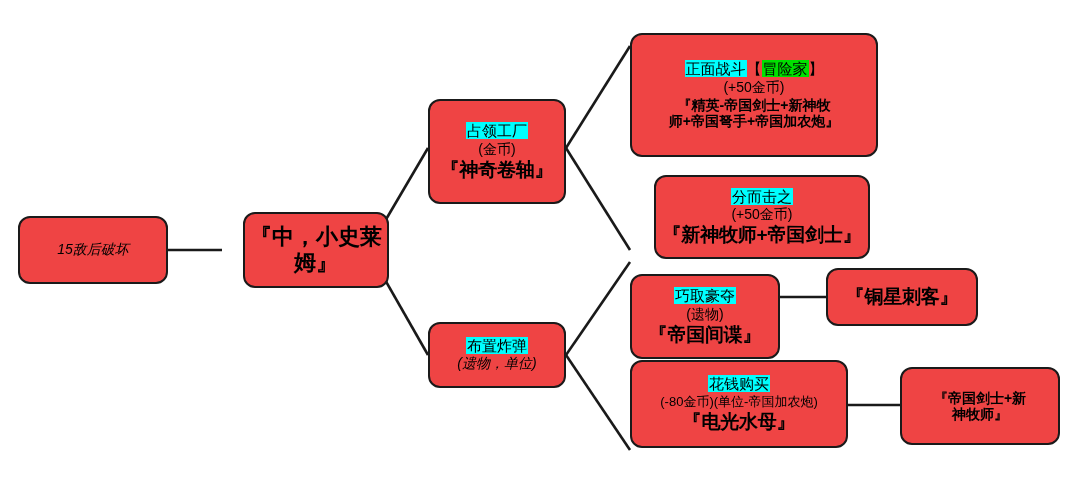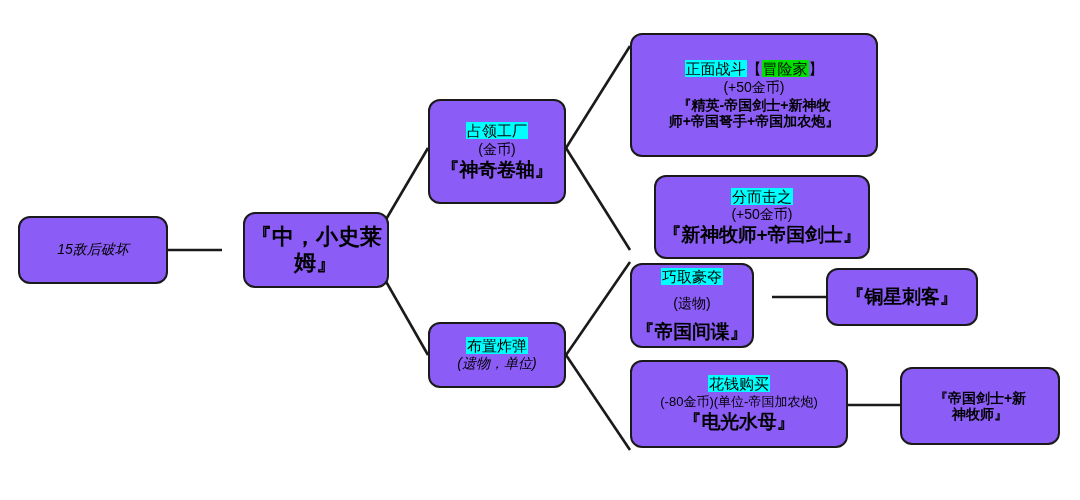--- a/index.html
+++ b/index.html
@@ -10,21 +10,21 @@
     overflow:hidden;
     position:relative;
   }
   #stage{position:absolute;left:0;top:0;width:1080px;height:500px;}
   svg#edges{position:absolute;left:0;top:0;width:1080px;height:500px;pointer-events:none;}
   .node{
     position:absolute;
     box-sizing:border-box;
     border:2px solid #1a1a1a;
     border-radius:12px;
-    background:#8b5cf6;
+    background:#ef4444;
     display:flex;
     flex-direction:column;
     align-items:center;
     justify-content:center;
     text-align:center;
     color:#000000;
     overflow:hidden;
     z-index:2;
   }
   .ln{display:block;width:100%;line-height:1.12;white-space:nowrap;}
@@ -90,21 +90,21 @@
   </div>
 
   <div class="node" style="left:630px;top:175px;width:216px;height:84px;margin-left:24px;">
     <span class="ln ln-title">
       <span class="hl-cyan">分而击之</span>
     </span>
     <span class="ln ln-sub">(+50金币)</span>
     <span class="ln ln-main">『新神牧师+帝国剑士』</span>
   </div>
 
-  <div class="node" style="left:630px;top:263px;width:124px;height:85px;gap:8px;">
+  <div class="node" style="left:630px;top:274px;width:150px;height:85px;">
     <span class="ln ln-title">
       <span class="hl-cyan">巧取豪夺</span>
     </span>
     <span class="ln ln-sub">(遗物)</span>
     <span class="ln ln-main">『帝国间谍』</span>
   </div>
 
   <div class="node" style="left:630px;top:360px;width:218px;height:88px;">
     <span class="ln ln-title">
       <span class="hl-cyan">花钱购买</span>

